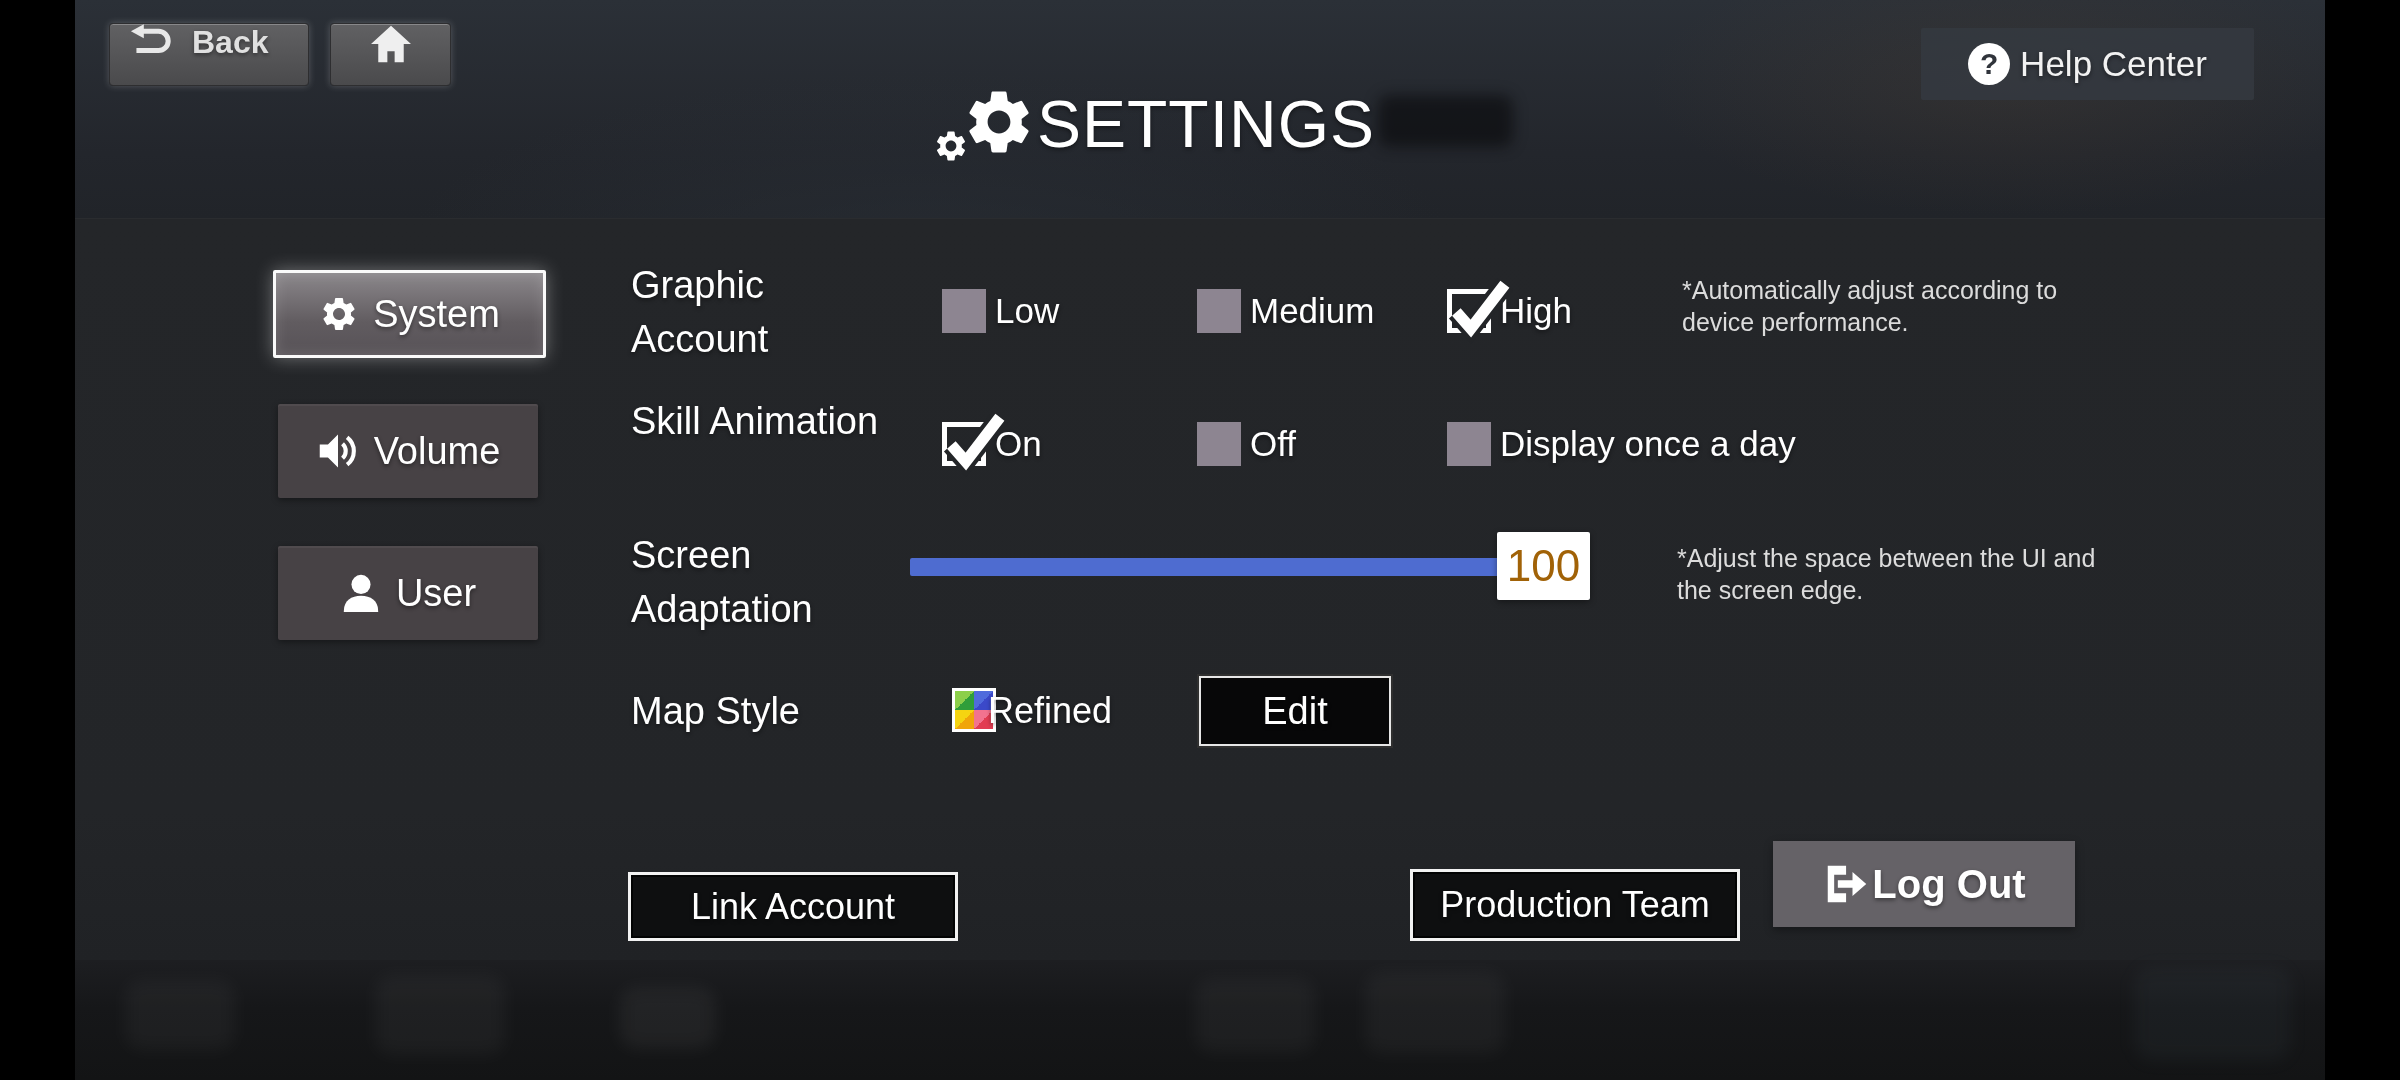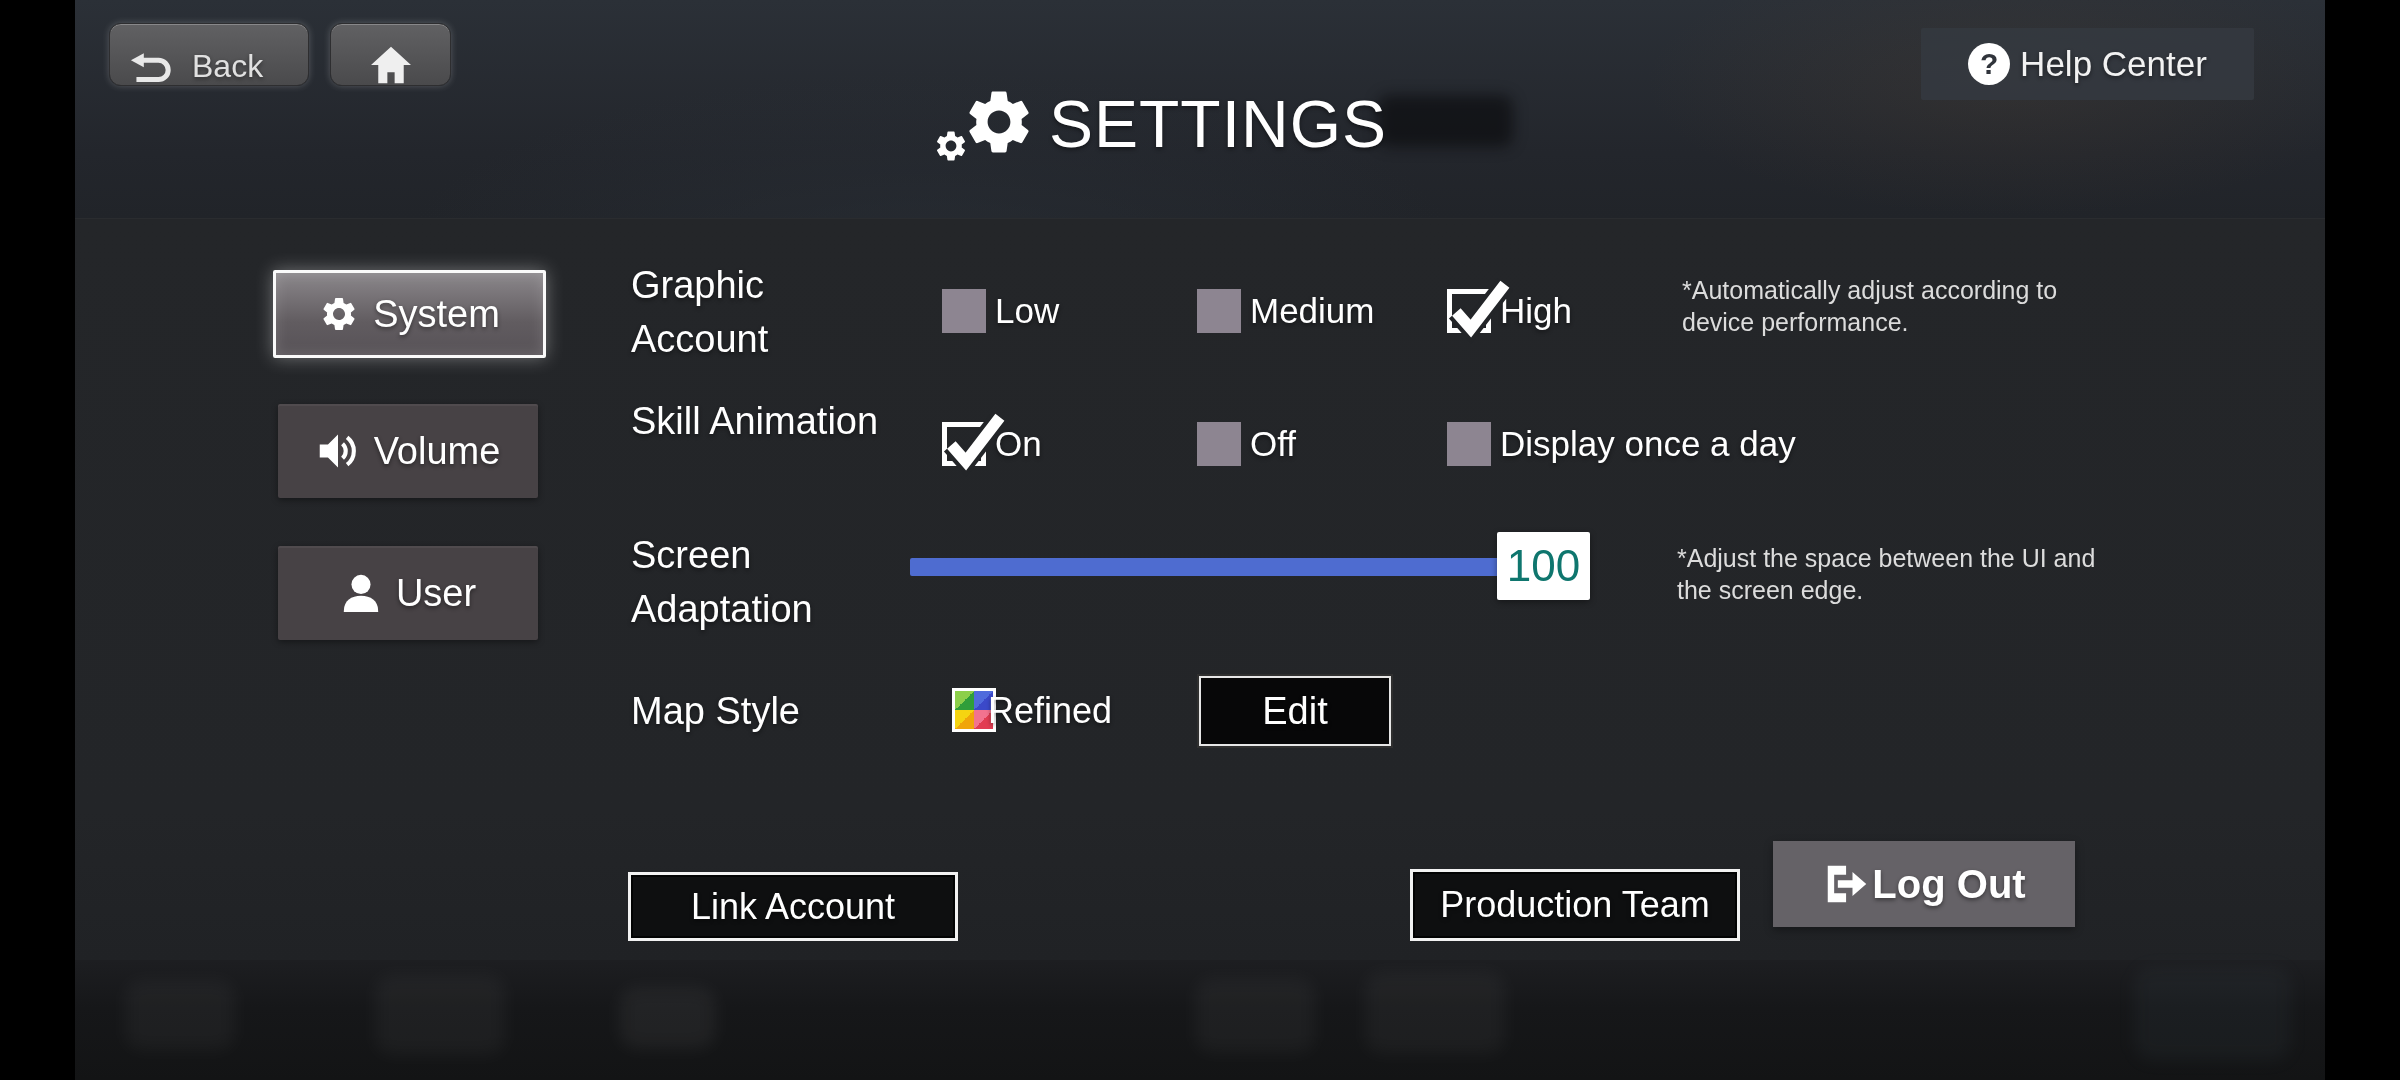--- a/index.html
+++ b/index.html
@@ -38,30 +38,30 @@
   .fb2 { left:300px;  top:975px; width:130px; height:80px; }
   .fb3 { left:545px;  top:988px; width:95px;  height:60px; background:rgba(255,255,255,.055); }
   .fb4 { left:1120px; top:978px; width:120px; height:75px; }
   .fb5 { left:1290px; top:972px; width:140px; height:82px; }
   .fb6 { left:2060px; top:968px; width:155px; height:92px; background:rgba(140,170,200,.05); }
 
   .txtshadow { text-shadow:0 2px 4px rgba(0,0,0,.45); }
 
   
   .top-btn {
-    position:absolute; display:flex; align-items:flex-end;
+    position:absolute; display:flex; align-items:flex-start;
     background:linear-gradient(180deg,#616163 0%,#4a4a4c 100%);
-    border:1px solid #2e2e30; border-radius:12px;
+    border:1px solid #2e2e30; border-radius:4px;
     box-shadow:0 0 7px rgba(255,255,255,.22), inset 0 1px 0 rgba(255,255,255,.25);
-    color:#e0e0e0; cursor:pointer;
+    color:#e0e0e0; cursor:pointer;font-weight:bold;
   }
   .back-btn { left:34px; top:23px; width:200px; height:63px; gap:16px; padding-left:20px; font-size:32px; }
   .home-btn { left:255px; top:23px; width:121px; height:63px; justify-content:center; }
 
-  .title-group { position:absolute; left:858px; top:78px; height:92px; display:flex; align-items:center; gap:12px; }
+  .title-group { position:absolute; left:858px; top:78px; height:92px; display:flex; align-items:center; }
   .title-icon { position:relative; width:104px; height:92px; }
   .gear-big   { position:absolute; left:28px; top:6px;  width:76px; height:76px; }
   .gear-small { position:absolute; left:0px;  top:50px; width:36px; height:36px; }
   .settings-title { font-size:66px; letter-spacing:1px; line-height:92px; font-weight:normal; }
 
   .help-btn {
     position:absolute; left:1846px; top:28px; width:333px; height:72px;
     background:rgba(52,56,63,.92); border-radius:2px;
     display:flex; align-items:center; justify-content:center; gap:10px;
     font-size:35px; color:#f2f2f2; cursor:pointer;
@@ -107,21 +107,21 @@
 
   .note { position:absolute; font-size:25px; line-height:32px; color:#dcdcdc; }
   .note1 { left:1607px; top:274px; width:400px; }
   .note2 { left:1602px; top:542px; width:430px; }
 
   
   .slider-track { position:absolute; left:835px; top:558px; width:680px; height:18px; background:#4e6cd0; border-radius:2px; cursor:pointer; }
   .slider-thumb {
     position:absolute; left:1422px; top:532px; width:93px; height:68px; background:#fff;
     border-radius:2px; display:flex; align-items:center; justify-content:center;
-    font-size:44px; color:#0f766e; cursor:grab; box-shadow:0 2px 6px rgba(0,0,0,.4);
+    font-size:44px; color:#a16207; cursor:grab; box-shadow:0 2px 6px rgba(0,0,0,.4);
   }
 
   
   .map-icon {
     position:absolute; left:877px; top:688px; width:44px; height:44px;
     border:3px solid #fff; background:#fff; display:grid;
     grid-template-columns:1fr 1fr; grid-template-rows:1fr 1fr;
   }
   .map-icon .q1 { background:linear-gradient(135deg,#8ccf4a 0 50%,#2f9e3a 50% 100%); }
   .map-icon .q2 { background:linear-gradient(135deg,#4f6bdc 0 50%,#3b49c9 50% 100%); }

